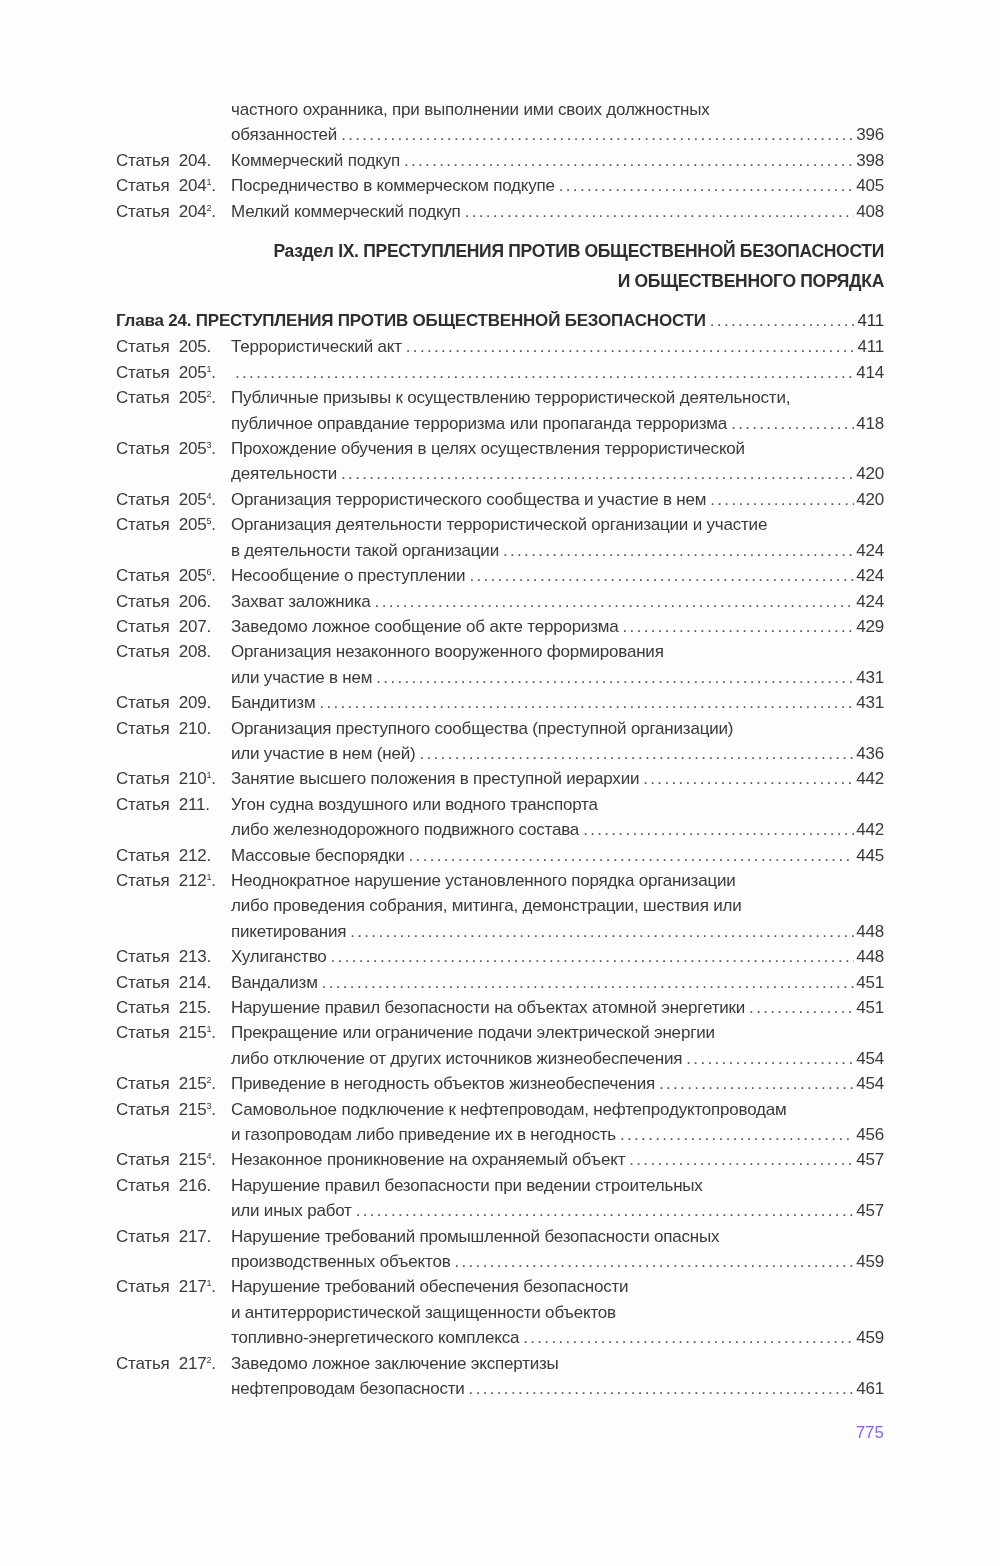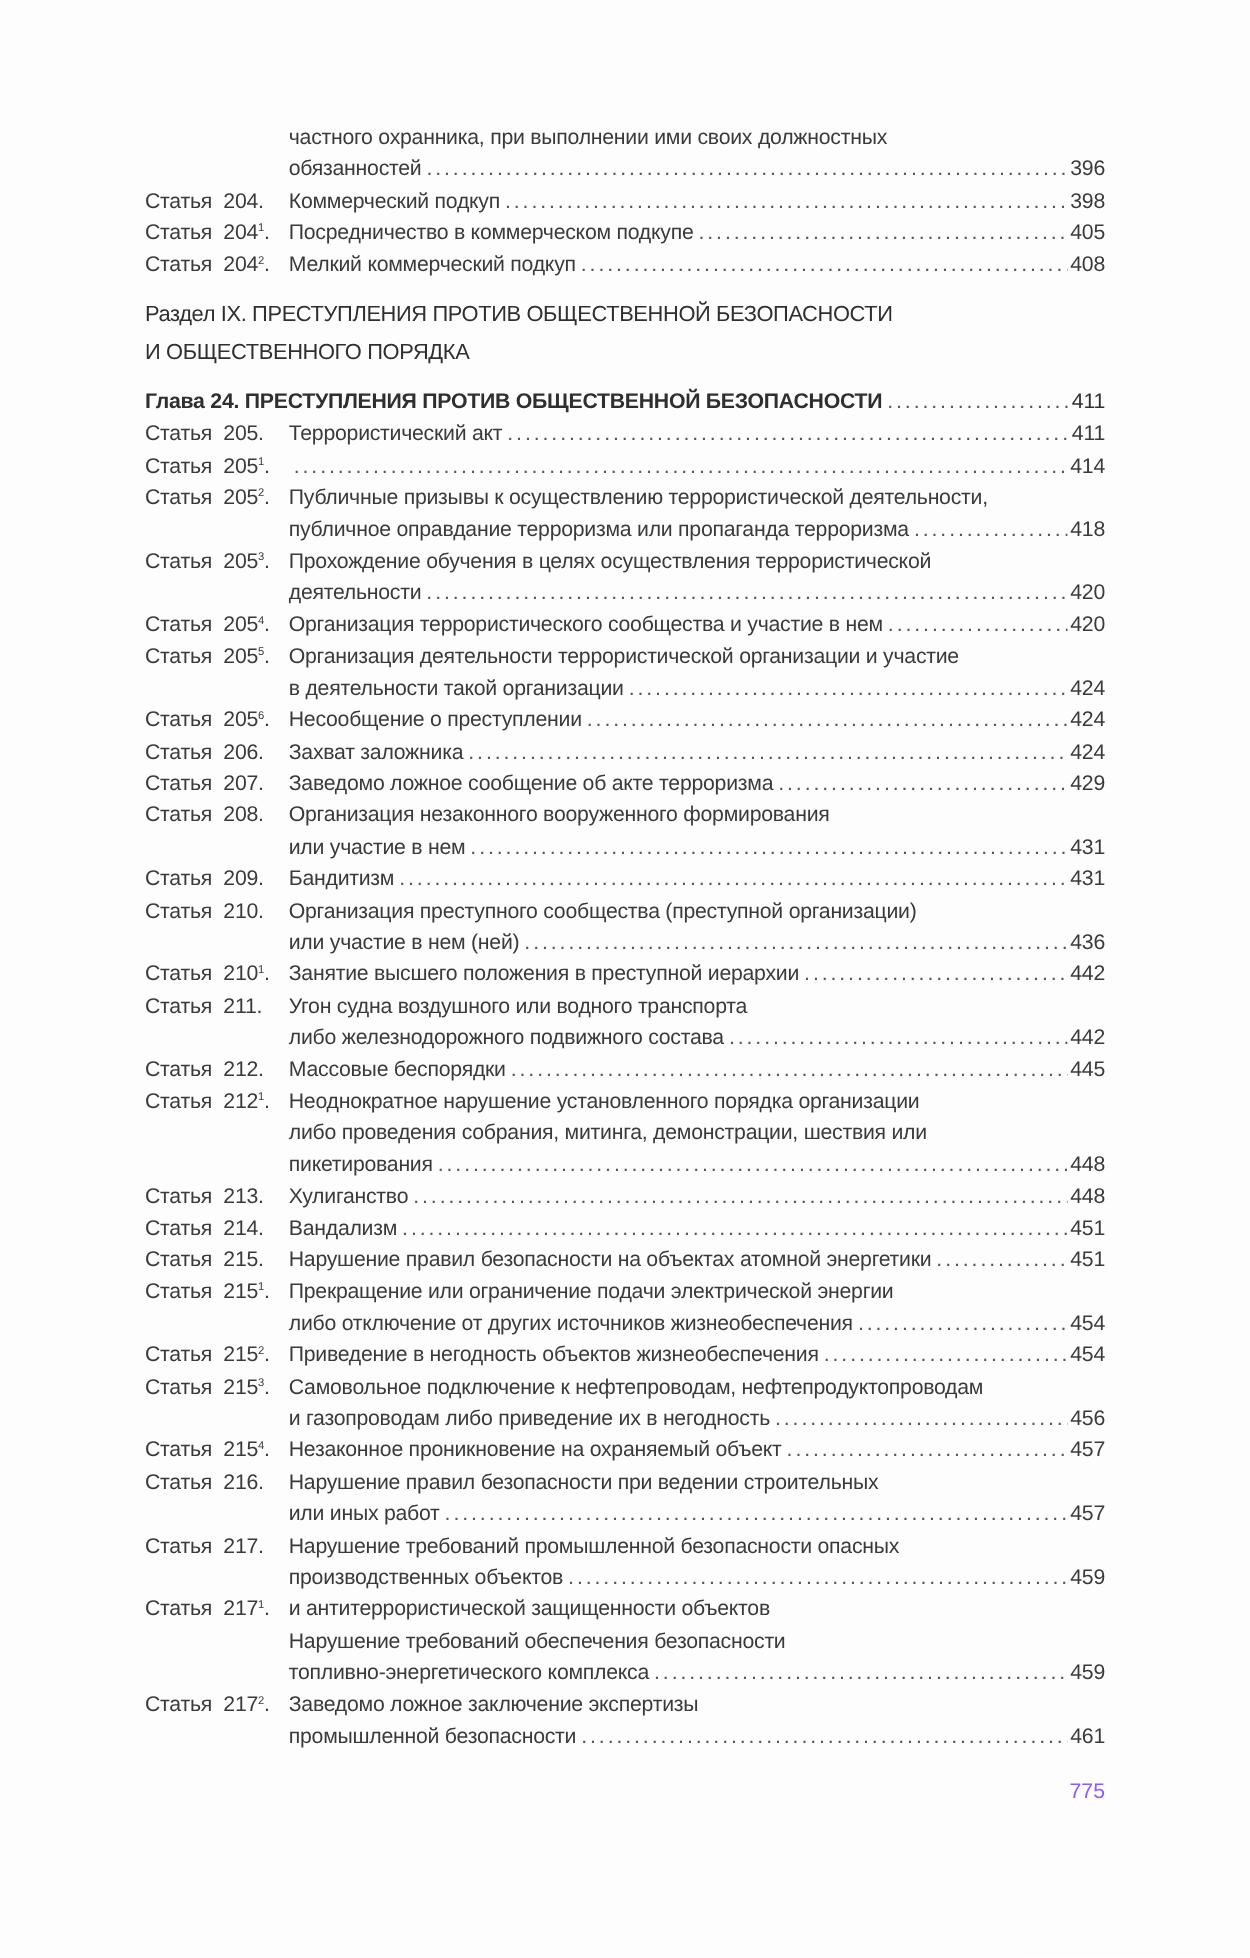--- a/index.html
+++ b/index.html
@@ -71,22 +71,22 @@
     }
     .leader::before {
       content: ". . . . . . . . . . . . . . . . . . . . . . . . . . . . . . . . . . . . . . . . . . . . . . . . . . . . . . . . . . . . . . . . . . . . . . . . . . . . . . . . . . . . . . . . . . . . . . . . . . . . . . . . . . . . . . . . . . . . . . . . . . . . . . . . . . . . . . . . . . . . . . . . . . . . . . . . . . . . .";
       letter-spacing: -1.2px;
     }
     .pg {
       flex: 0 0 auto;
       white-space: nowrap;
     }
     .section-head {
-      text-align: left;
-      font-weight: normal;
+      text-align: right;
+      font-weight: bold;
       font-size: 17.5px;
       line-height: 30px;
       margin: 12px 0 12px 0;
       color: #2f2f2f;
       letter-spacing: -0.3px;
     }
     .chapter {
       display: flex;
       align-items: baseline;
       font-weight: bold;
@@ -427,35 +427,35 @@
             <span class="line last">
               <span class="txt">производственных объектов</span>
               <span class="leader"></span>
               <span class="pg">459</span>
             </span>
           </div>
         </div>
         <div class="entry">
           <div class="label"><span>Статья</span>&nbsp;&nbsp;<span class="num"><span>217</span><sup>1</sup>.</span></div>
           <div class="body">
+            <span class="line">Нарушение требований обеспечения безопасности</span>
             <span class="line">и антитеррористической защищенности объектов</span>
-            <span class="line">Нарушение требований обеспечения безопасности</span>
             <span class="line last">
               <span class="txt">топливно-энергетического комплекса</span>
               <span class="leader"></span>
               <span class="pg">459</span>
             </span>
           </div>
         </div>
         <div class="entry">
           <div class="label"><span>Статья</span>&nbsp;&nbsp;<span class="num"><span>217</span><sup>2</sup>.</span></div>
           <div class="body">
             <span class="line">Заведомо ложное заключение экспертизы</span>
             <span class="line last">
-              <span class="txt">промышленной безопасности</span>
+              <span class="txt">нефтепроводам безопасности</span>
               <span class="leader"></span>
               <span class="pg">461</span>
             </span>
           </div>
         </div>
       </div>
   </div>
 
   <div class="folio">775</div>
 </div>

